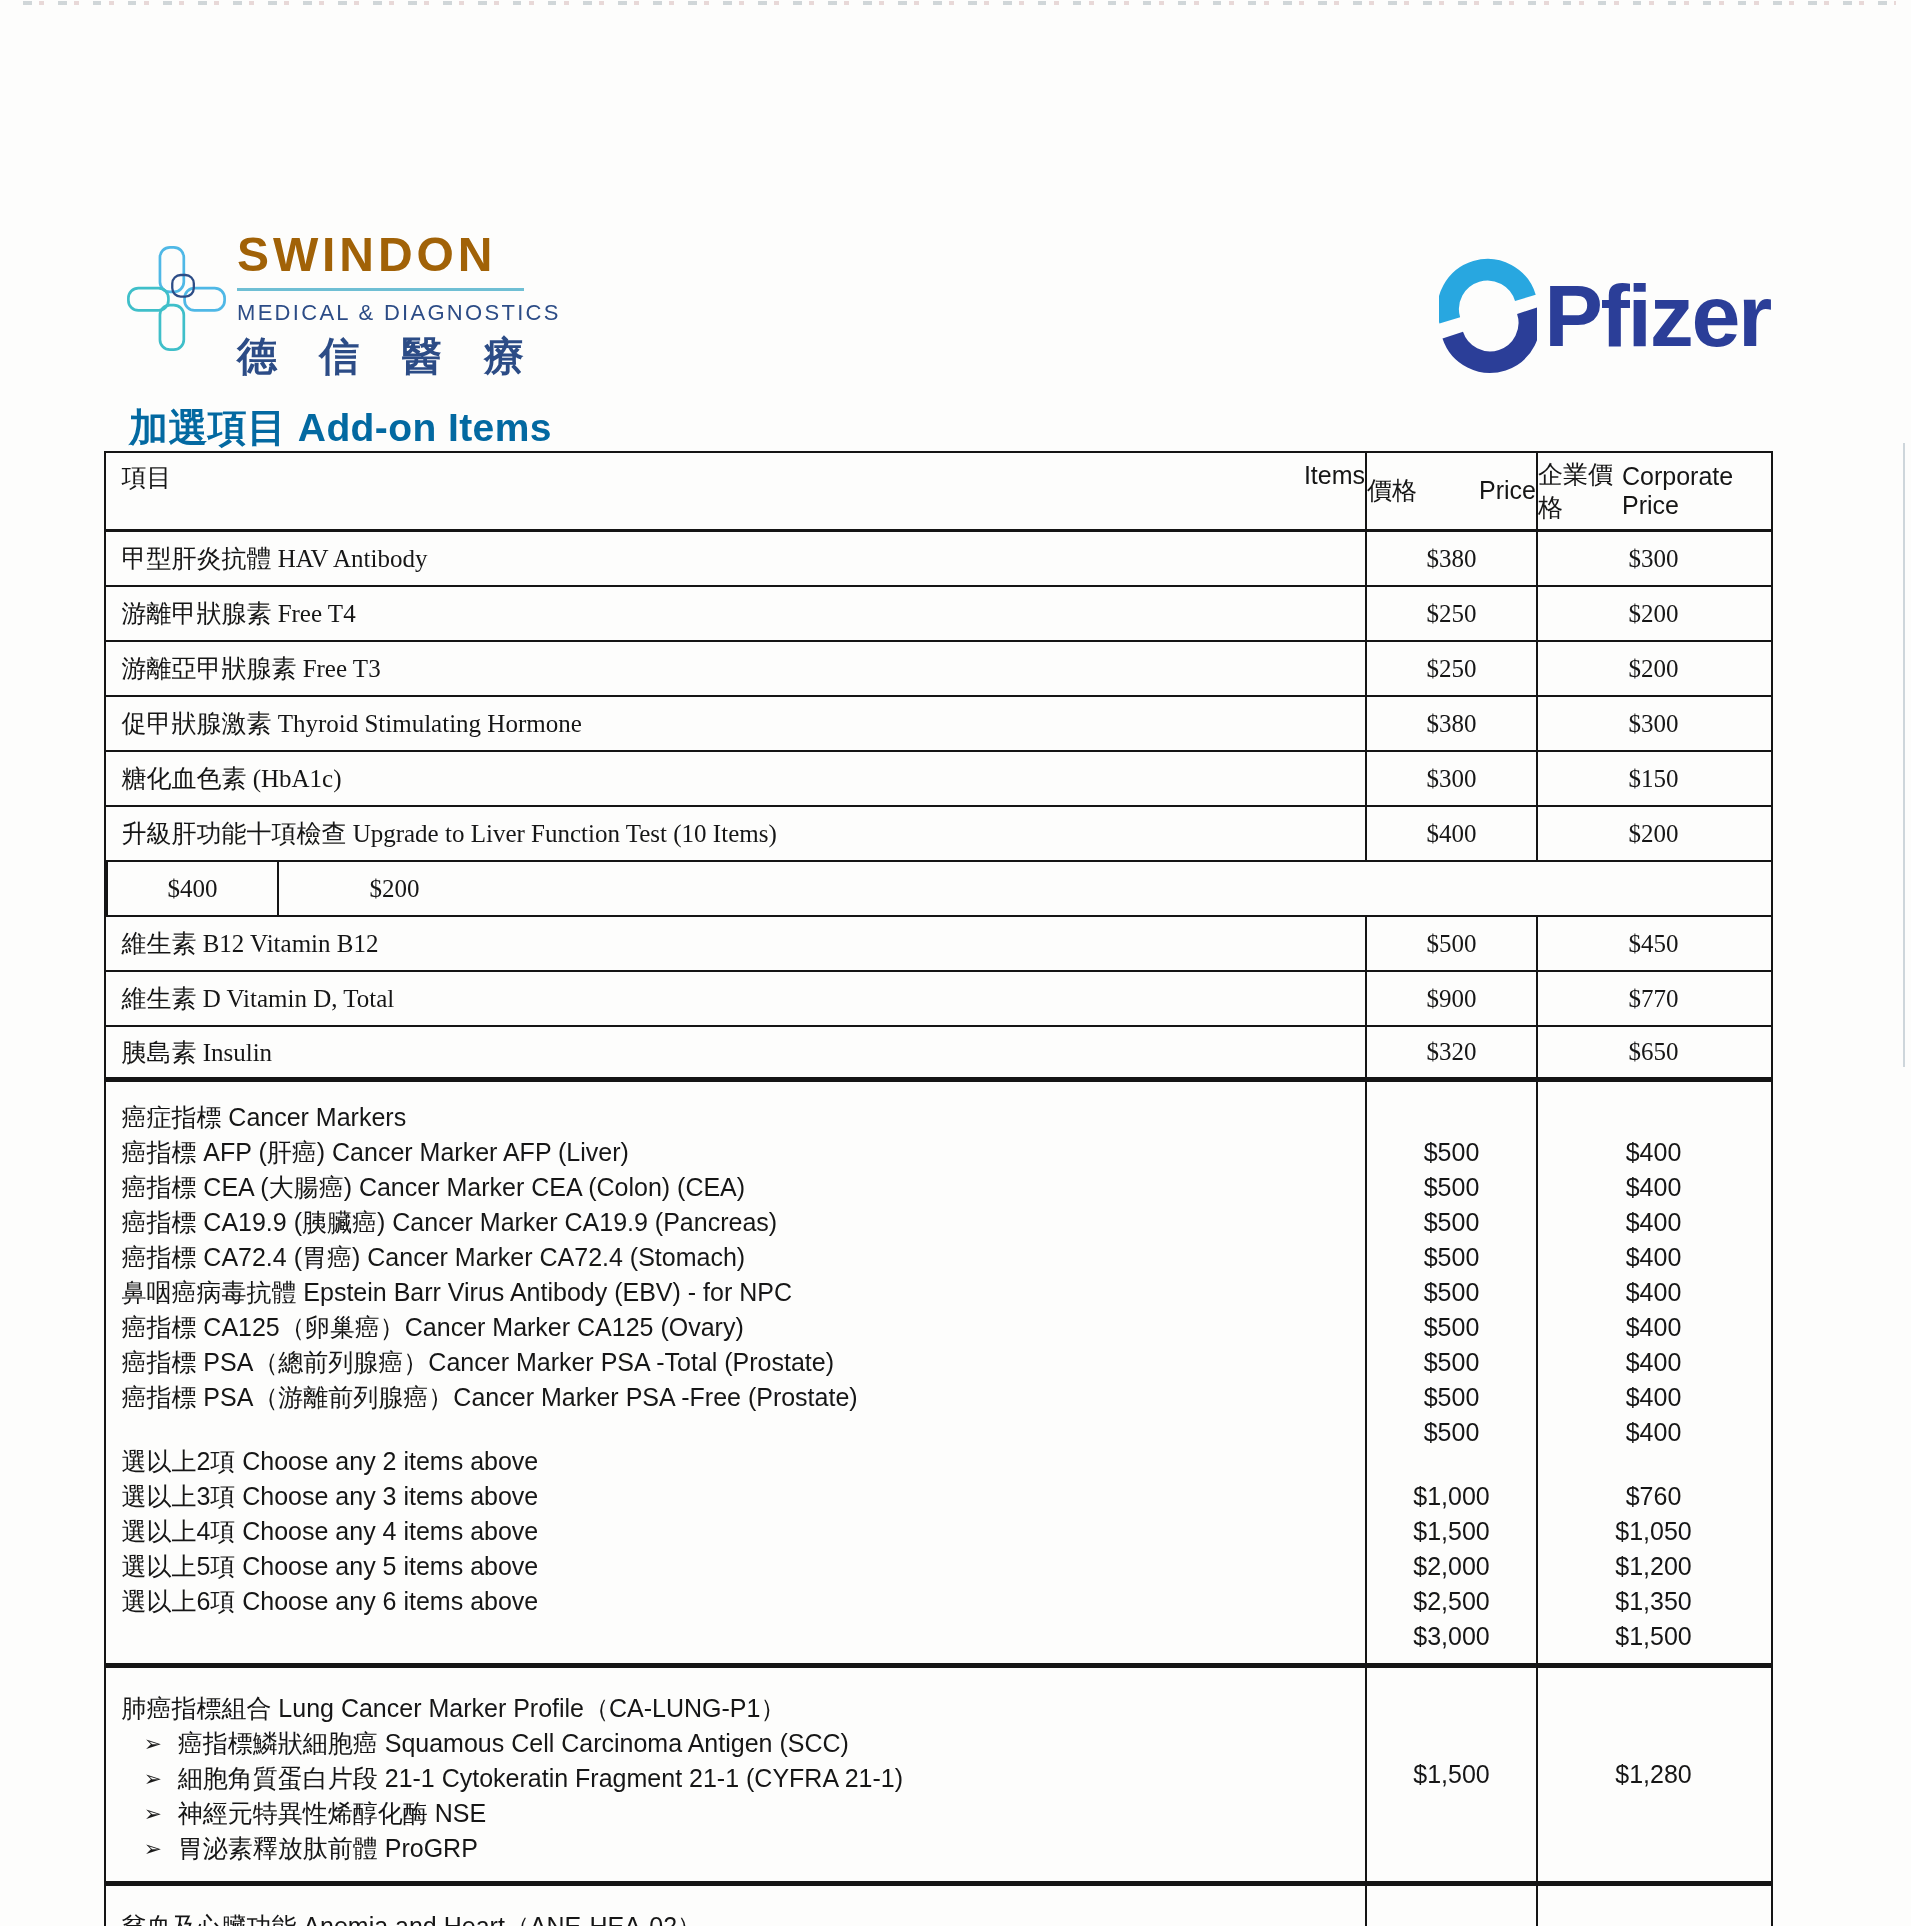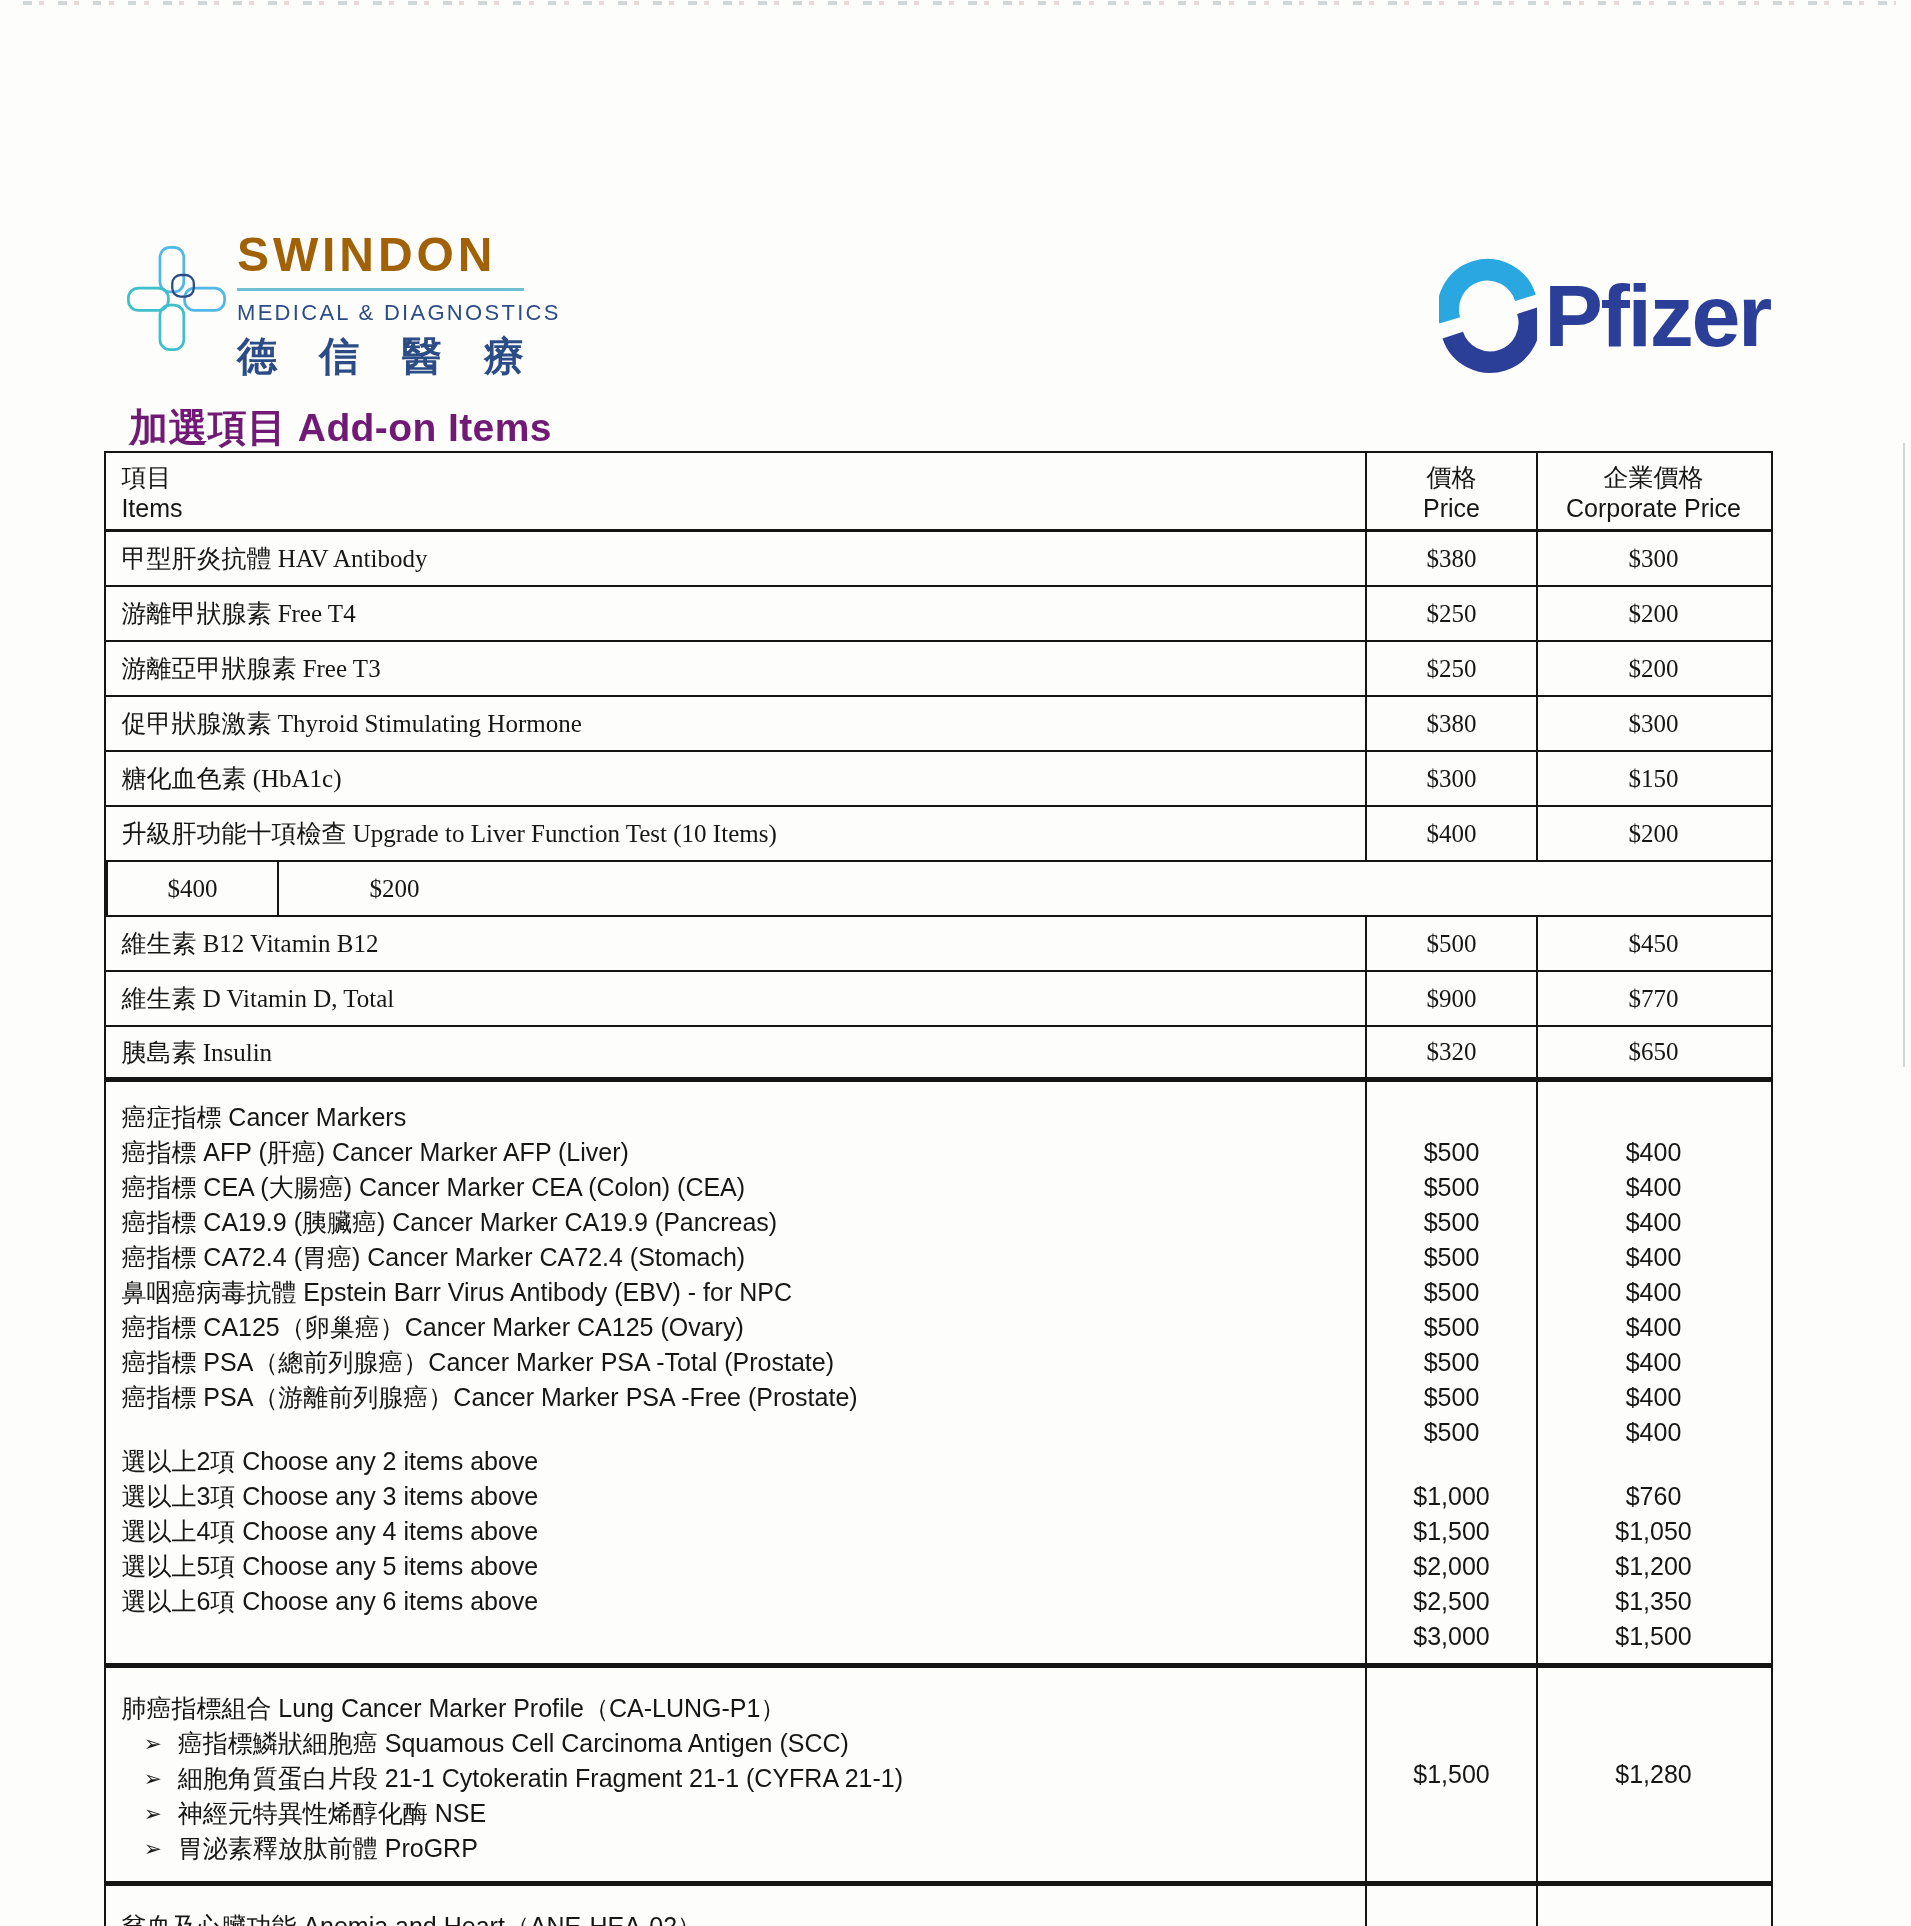--- a/index.html
+++ b/index.html
@@ -27,41 +27,41 @@
   .swindon{position:absolute;left:126px;top:231px;}
   .sw-cross{position:absolute;left:0;top:13.5px;}
   .sw-text{position:absolute;left:111px;top:0;width:287px;}
   .sw-name{font-size:48px;font-weight:700;letter-spacing:3.9px;color:#a16207;line-height:1;}
   .sw-rule{height:3.5px;margin-top:8.5px;background:#6FBFD4;}
   .sw-sub{margin-top:9.2px;font-size:22px;letter-spacing:2.3px;color:#2C4C86;white-space:nowrap;}
   .sw-cn{margin-top:10px;display:flex;justify-content:space-between;font-size:40px;font-weight:700;color:#2C4C86;line-height:1;}
   .pfizer{position:absolute;left:1439px;top:248px;width:331px;height:135px;display:flex;align-items:center;gap:7px;}
   .pf-word{font-size:88px;font-weight:700;letter-spacing:-2.3px;color:#2B3E98;line-height:1;}
   
-  .page-title{position:absolute;left:129px;top:401px;margin:0;font-size:39px;font-weight:700;color:#701a75;letter-spacing:0.4px;white-space:nowrap;}
+  .page-title{position:absolute;left:129px;top:401px;margin:0;font-size:39px;font-weight:700;color:#0369a1;letter-spacing:0.4px;white-space:nowrap;}
   
   .price-table{
     position:absolute;left:104px;top:451px;width:1669px;height:1969px;
     border:2.7px solid #151515;border-bottom-width:5.4px;
     display:flex;flex-direction:column;font-size:25px;
   }
   .row{display:flex;width:100%;border-bottom:2.3px solid #151515;}
   .r-header{height:79px;border-bottom-width:3.9px;}
   .r-simple{height:55px;}
   .bb-thick{border-bottom-width:5.4px;}
   .r-cancer{height:586px;border-bottom-width:5.4px;}
   .r-lung{height:218px;border-bottom-width:5.4px;}
   .r-anemia{height:256px;border-bottom-width:5.4px;}
   .cell{height:100%;}
   .c-item{width:1259px;padding-left:15.4px;}
   .c-price{width:171px;border-left:2.3px solid #151515;}
   .c-corp{width:233px;border-left:2.3px solid #151515;}
   .v-center{display:flex;align-items:center;font-family:Liberation Serif, serif;}
   .h-center{justify-content:center;padding-left:0;}
-  .h-cell{display:flex;flex-direction:column;justify-content:space-between;padding-top:7.7px;padding-bottom:8.5px;}
+  .h-cell{display:flex;flex-direction:row;justify-content:space-between;padding-top:7.7px;padding-bottom:8.5px;}
   .h-cell.hc{align-items:center;padding-left:0;}
   .blk{padding-top:17.7px;}
   .blk-l{padding-top:23px;}
   .line{height:35px;display:flex;align-items:center;white-space:nowrap;}
   .cline{justify-content:center;}
   .sp{height:29px;}
   .bold{font-weight:400;}
   .mark{font-size:21.6px;margin-left:22.3px;margin-right:16px;color:#1b1b1b;}
   .fullc{height:100%;display:flex;align-items:center;justify-content:center;}
 </style>

